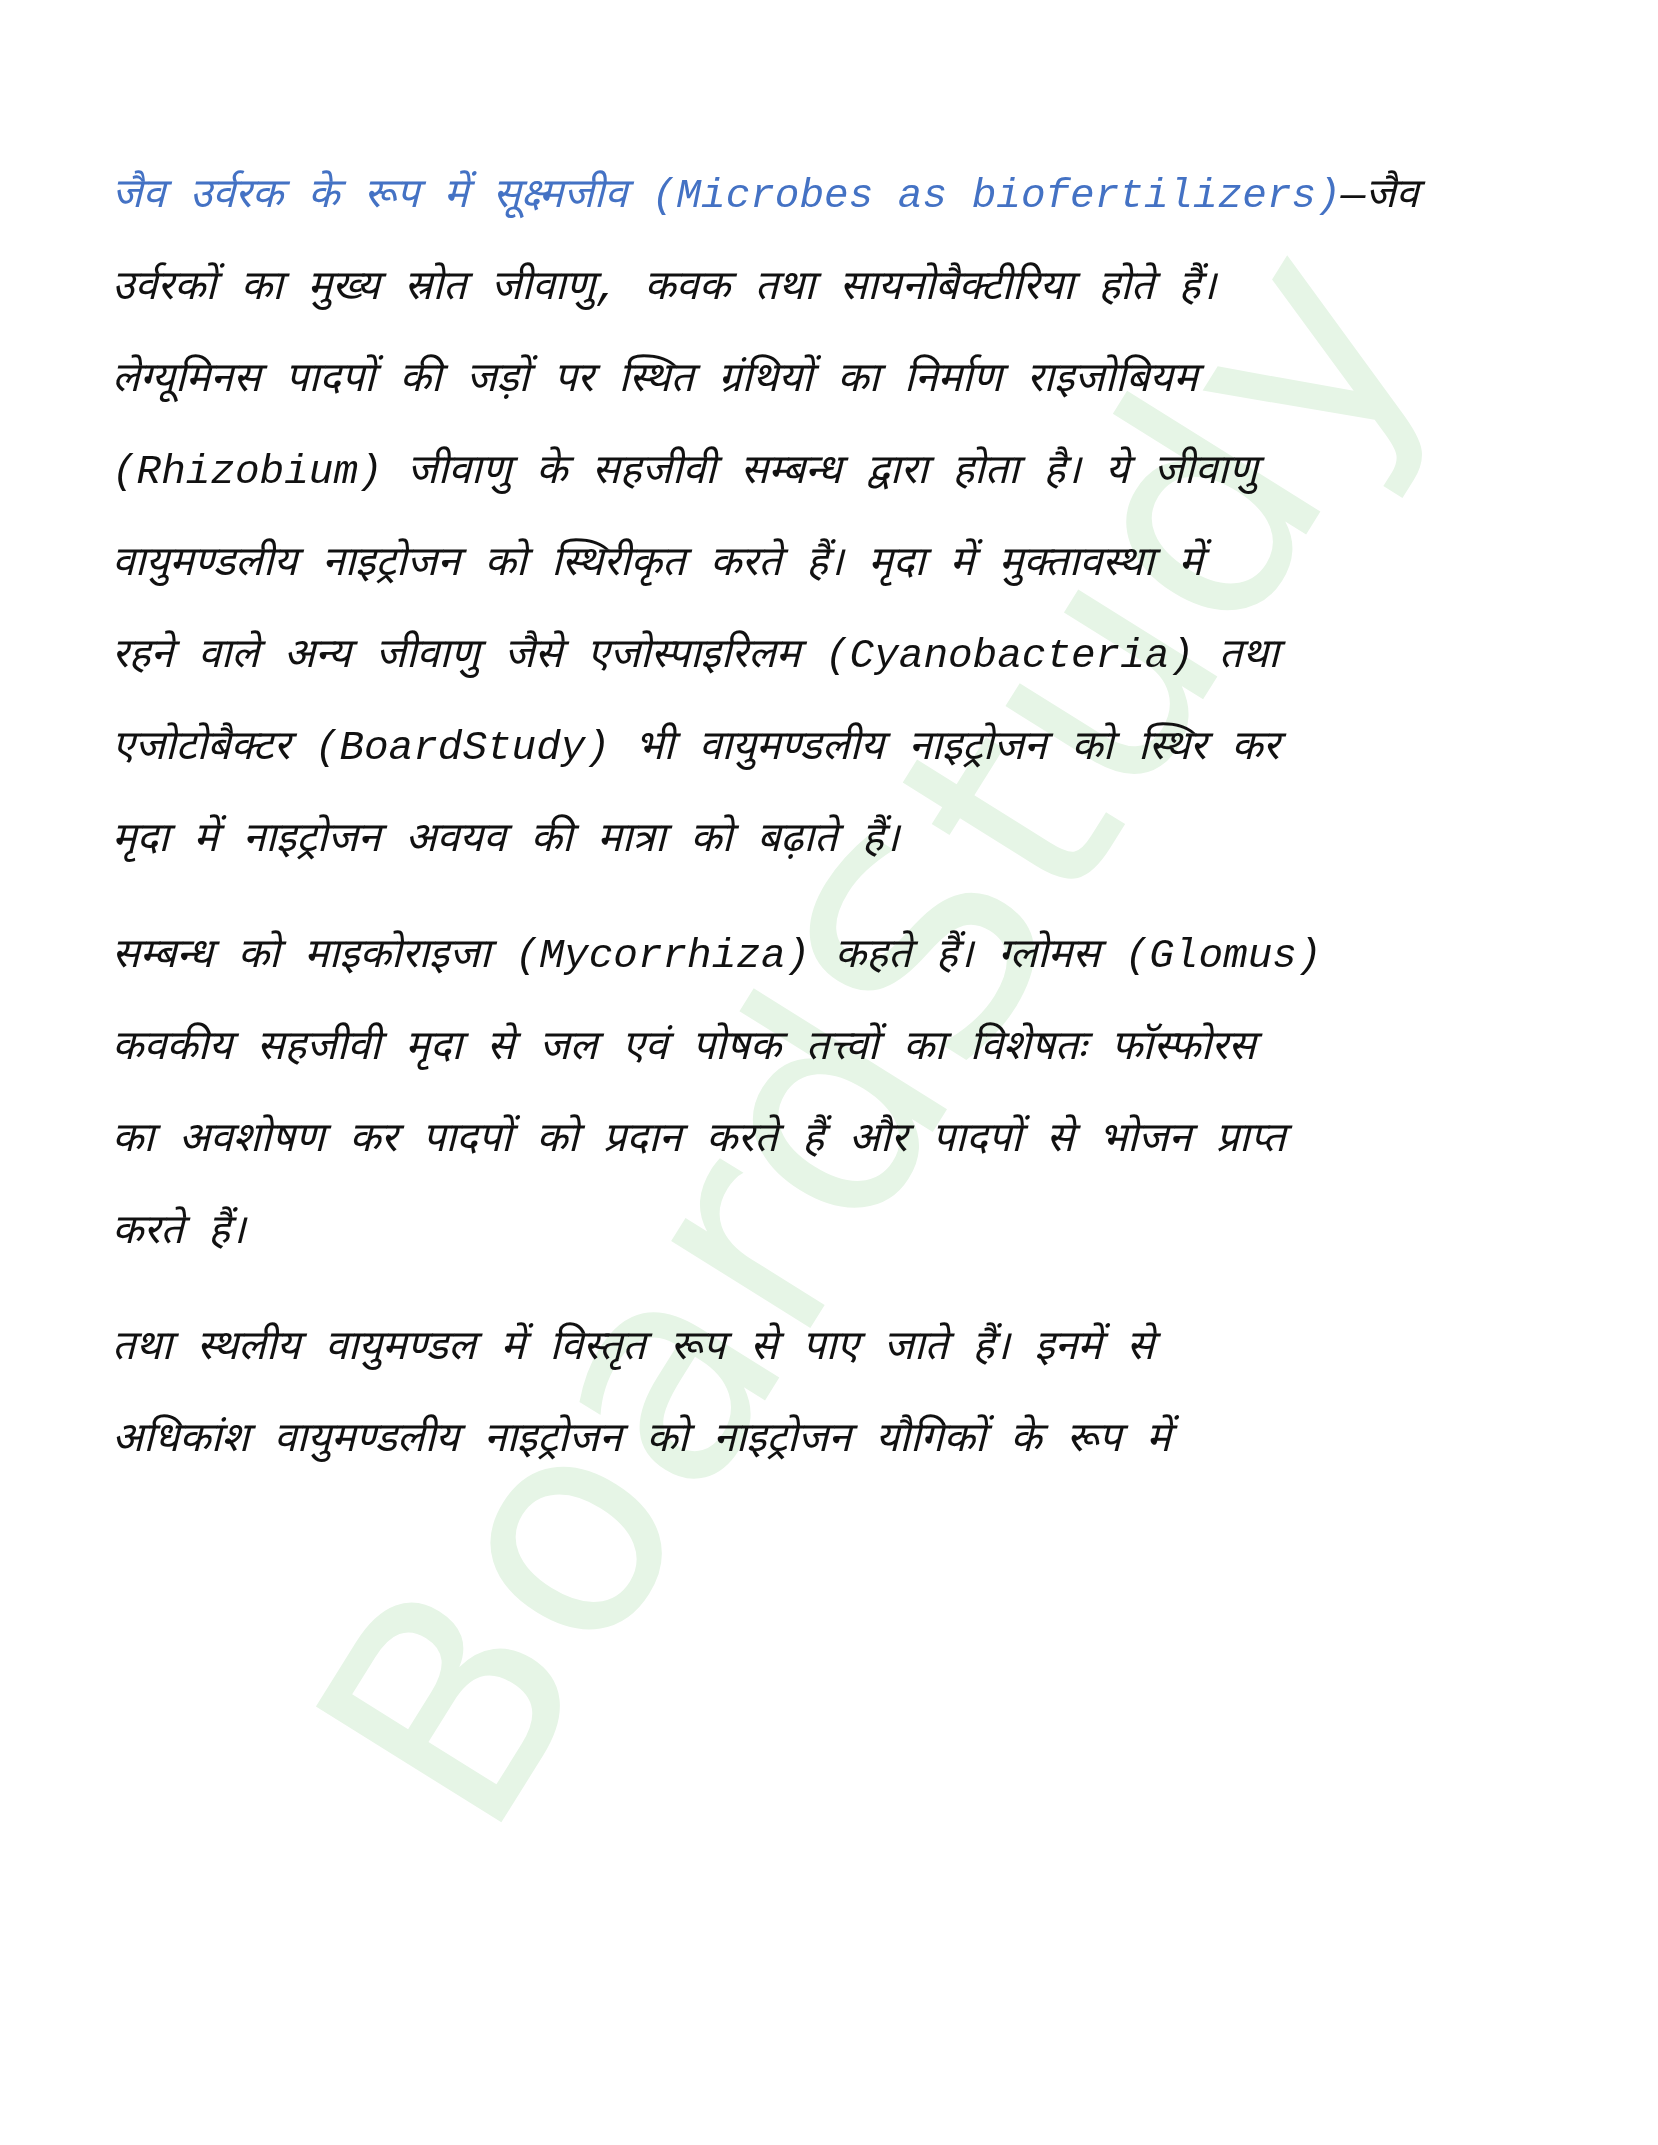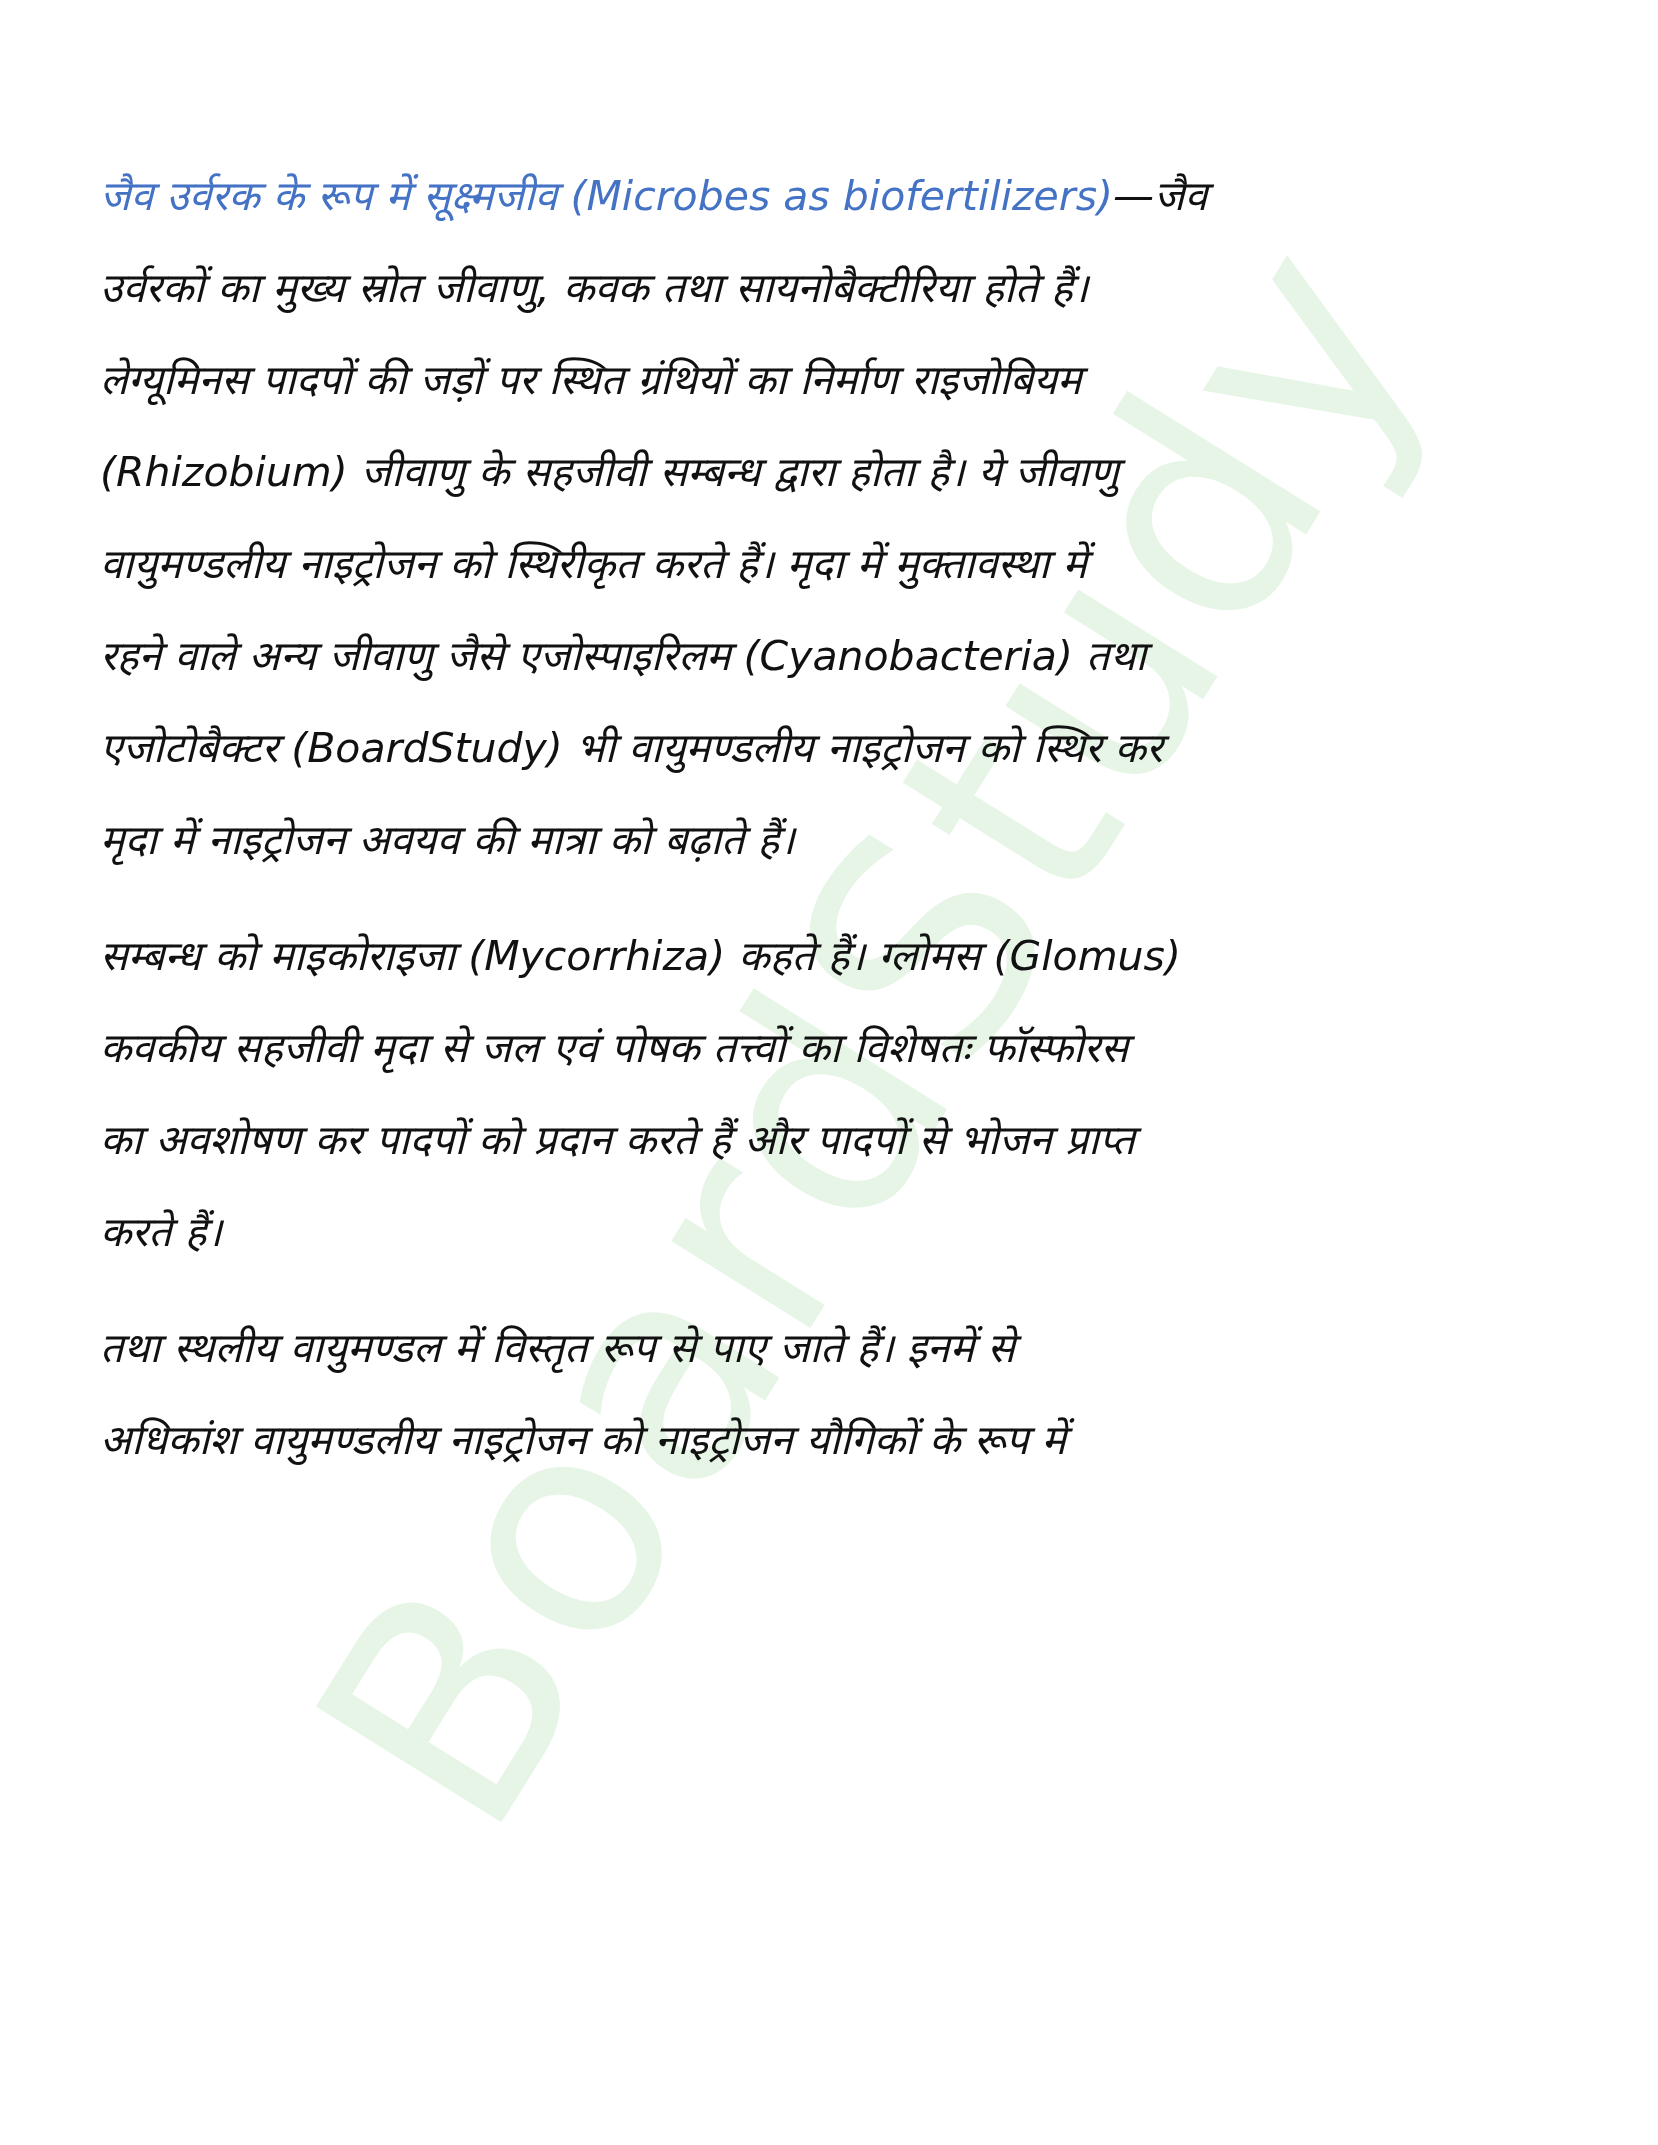--- a/index.html
+++ b/index.html
@@ -34,22 +34,23 @@
     }
     .page {
       position: relative;
       z-index: 1;
       padding: 150px 100px 0 100px;
       color: #111111;
       font-size: 41px;
       font-style: italic;
     }
     .para {
-      margin: 0 0 24px 0;
+      margin: 0 0 24px 12px;
       line-height: 92px;
+      font-family: Liberation Mono, monospace;
     }
     .line {
       display: block;
       white-space: nowrap;
     }
     .heading {
       color: #4472c4;
     }
   </style>
 </head>

